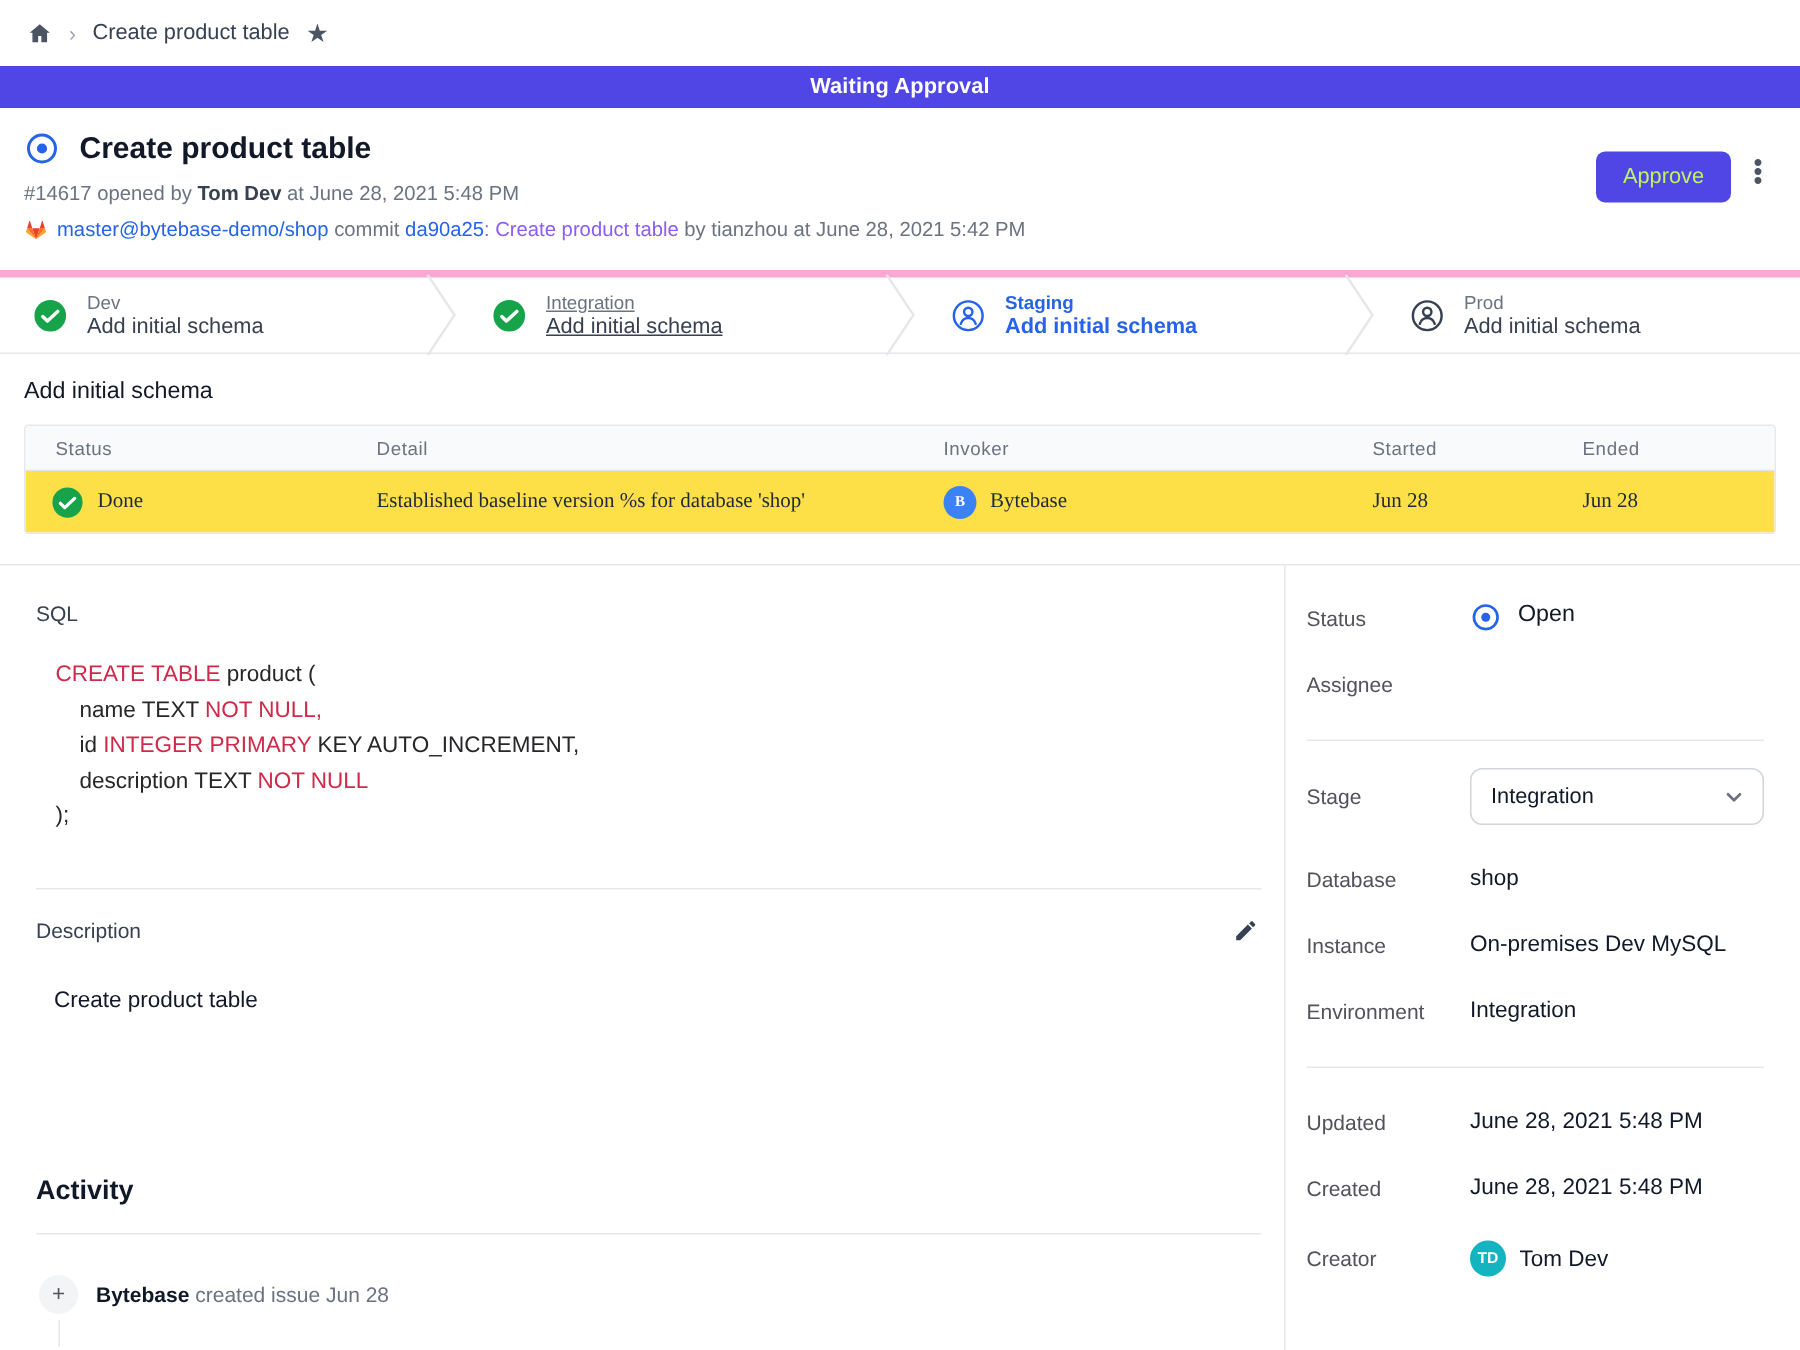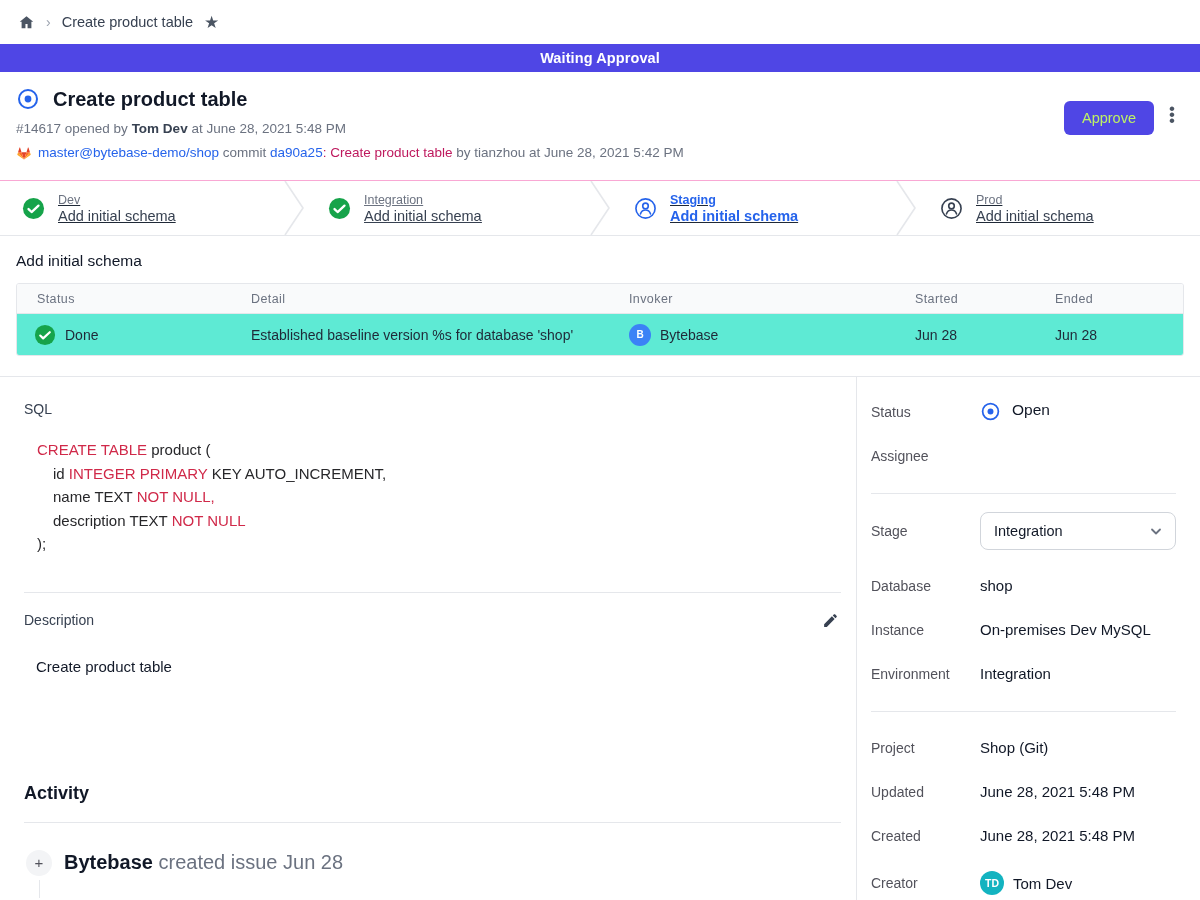--- a/index.html
+++ b/index.html
@@ -16,41 +16,41 @@
   
   .banner { height:28px; background:#4f46e5; color:#fff; display:flex; align-items:center; justify-content:center; font-size:14.5px; font-weight:700; letter-spacing:.1px; }
   
   .header { position:relative; padding:15px 16px 14px; height:108px; }
   .title-row { display:flex; align-items:center; gap:13px; }
   .issue-title { font-size:20px; font-weight:700; color:#111827; }
   .meta-line { margin-top:10px; font-size:13.5px; color:#6b7280; }
   .meta-line .strong { color:#374151; font-weight:700; }
   .vcs-line { margin-top:9px; font-size:13.5px; color:#6b7280; display:flex; align-items:center; gap:6px; }
   .link-blue { color:#2563eb; text-decoration:none; cursor:pointer; }
-  .vcs-msg { color:#be185d; }
+  .vcs-msg { color:#8b5cf6; }
   .approve-btn { position:absolute; right:46px; top:29px; background:#4f46e5; color:#bef264; border:none; border-radius:6px; height:34px; padding:0 18px; font-size:14.5px; font-weight:500; font-family:inherit; cursor:pointer; }
   .kebab { position:absolute; right:20px; top:32px; color:#4b5563; font-size:17px; line-height:9px; letter-spacing:0; cursor:pointer; width:16px; text-align:center; }
   .kebab span { display:block; height:6px; }
   
-  .pipeline { height:56px; border-top:1px solid #f9a8d4; border-bottom:1px solid #e5e7eb; display:flex; align-items:stretch;text-decoration:underline; }
+  .pipeline { height:56px; border-top:5px solid #f9a8d4; border-bottom:1px solid #e5e7eb; display:flex; align-items:stretch; }
   .stage { flex:1; display:flex; align-items:center; gap:13px; padding-left:22px; cursor:pointer; }
   .stage-text { display:flex; flex-direction:column; gap:1px; }
   .stage-env { font-size:12.5px; color:#6b7280; }
   .stage-task { font-size:14.5px; color:#374151; }
   .stage.linked .stage-env, .stage.linked .stage-task { text-decoration:underline; }
   .stage.active .stage-env, .stage.active .stage-task { color:#2563eb; font-weight:700; text-decoration:none; }
   .stage-sep { display:flex; align-items:center; }
   
   .task-section { padding:16px 16px 20px; }
   .section-title { font-size:15.5px; color:#111827; }
   .task-table { margin-top:13px; border:1px solid #e5e7eb; border-radius:3px; overflow:hidden; }
   .t-head, .t-row { display:grid; grid-template-columns:234px 378px 286px 140px 128px; align-items:center; }
   .t-head { background:#f9fafb; height:30px; border-bottom:1px solid #e5e7eb; }
   .t-head > div { font-size:12.5px; color:#6b7280; letter-spacing:.4px; }
-  .t-row { height:41px; background:#5eead4; }
+  .t-row { height:41px; background:#fde047;font-family:Liberation Serif, serif; }
   .t-row > div { font-size:14px; color:#1f2937; }
   .c1 { padding-left:20px; }
   .cell-status { display:flex; align-items:center; gap:9px; padding-left:17px; }
   .cell-invoker { display:flex; align-items:center; gap:9px; }
   .avatar { border-radius:50%; color:#fff; display:inline-flex; align-items:center; justify-content:center; font-weight:700; flex:none; }
   .avatar.sm { width:22px; height:22px; font-size:10px; }
   .avatar.md { width:24px; height:24px; font-size:10.5px; }
   .av-blue { background:#3b82f6; }
   .av-red  { background:#e5484d; }
   .av-teal { background:#13b3c0; }
@@ -62,21 +62,21 @@
   .code-line.ind { padding-left:16px; }
   .kw { color:#d02949; }
   .h-div { border:none; border-top:1px solid #e5e7eb; margin-top:36px; }
   .desc-head { margin-top:17px; display:flex; align-items:center; justify-content:space-between; }
   .edit-btn { background:none; border:none; cursor:pointer; padding:2px; line-height:0; }
   .desc-content { margin:27px 0 0 12px; font-size:15px; color:#111827; }
   .activity-title { margin-top:108px; font-size:18px; font-weight:700; color:#111827; }
   .activity-div { border:none; border-top:1px solid #e5e7eb; margin-top:18px; }
   .act-item { margin-top:27px; display:flex; align-items:center; gap:12px; }
   .act-icon { width:26px; height:26px; border-radius:50%; background:#f3f4f6; color:#52525b; display:flex; align-items:center; justify-content:center; font-size:15px; margin-left:2px; flex:none; }
-  .act-text { font-size:20px; color:#6b7280; }
+  .act-text { font-size:14px; color:#6b7280; }
   .act-text .strong { color:#111827; font-weight:700; }
   .act-line { width:1px; height:18px; background:#e5e7eb; margin:4px 0 0 15px; }
   
   .sidebar { flex:1; border-left:1px solid #e5e7eb; padding:22px 24px 0 14px; }
   .side-row { display:grid; grid-template-columns:109px 1fr; align-items:center; }
   .side-label { font-size:14px; color:#52525b; }
   .side-value { font-size:15px; color:#111827; }
   .row-status { margin-top:2px; }
   .status-val { display:flex; align-items:flex-start; gap:11px; font-size:15.5px; }
   .row-assignee { margin-top:26px; }
@@ -240,22 +240,22 @@
     </div>
   </div>
 </div>
 
 <div class="lower">
 
   <div class="main">
     <div class="blk-label">SQL</div>
     <div class="code" id="sql-code">
         <div class="code-line"><span class="kw">CREATE TABLE</span><span> product (</span></div>
+        <div class="code-line ind"><span>name TEXT </span><span class="kw">NOT NULL,</span></div>
         <div class="code-line ind"><span>id </span><span class="kw">INTEGER PRIMARY</span><span> KEY AUTO_INCREMENT,</span></div>
-        <div class="code-line ind"><span>name TEXT </span><span class="kw">NOT NULL,</span></div>
         <div class="code-line ind"><span>description TEXT </span><span class="kw">NOT NULL</span></div>
         <div class="code-line"><span>);</span></div>
       </div>
 
     <hr class="h-div">
 
     <div class="desc-head">
       <div class="blk-label">Description</div>
       <button class="edit-btn">
         <svg width="17" height="17" viewBox="0 0 24 24" fill="#374151">
@@ -319,24 +319,20 @@
       <div class="side-value">On-premises Dev MySQL</div>
     </div>
     <div class="side-row info-row">
       <div class="side-label">Environment</div>
       <div class="side-value">Integration</div>
     </div>
 
     <hr class="side-div">
 
     <div class="side-row info-row">
-      <div class="side-label">Project</div>
-      <div class="side-value">Shop (Git)</div>
-    </div>
-    <div class="side-row info-row">
       <div class="side-label">Updated</div>
       <div class="side-value">June 28, 2021 5:48 PM</div>
     </div>
     <div class="side-row info-row">
       <div class="side-label">Created</div>
       <div class="side-value">June 28, 2021 5:48 PM</div>
     </div>
     <div class="side-row info-row">
       <div class="side-label">Creator</div>
       <div class="side-value creator-val">

